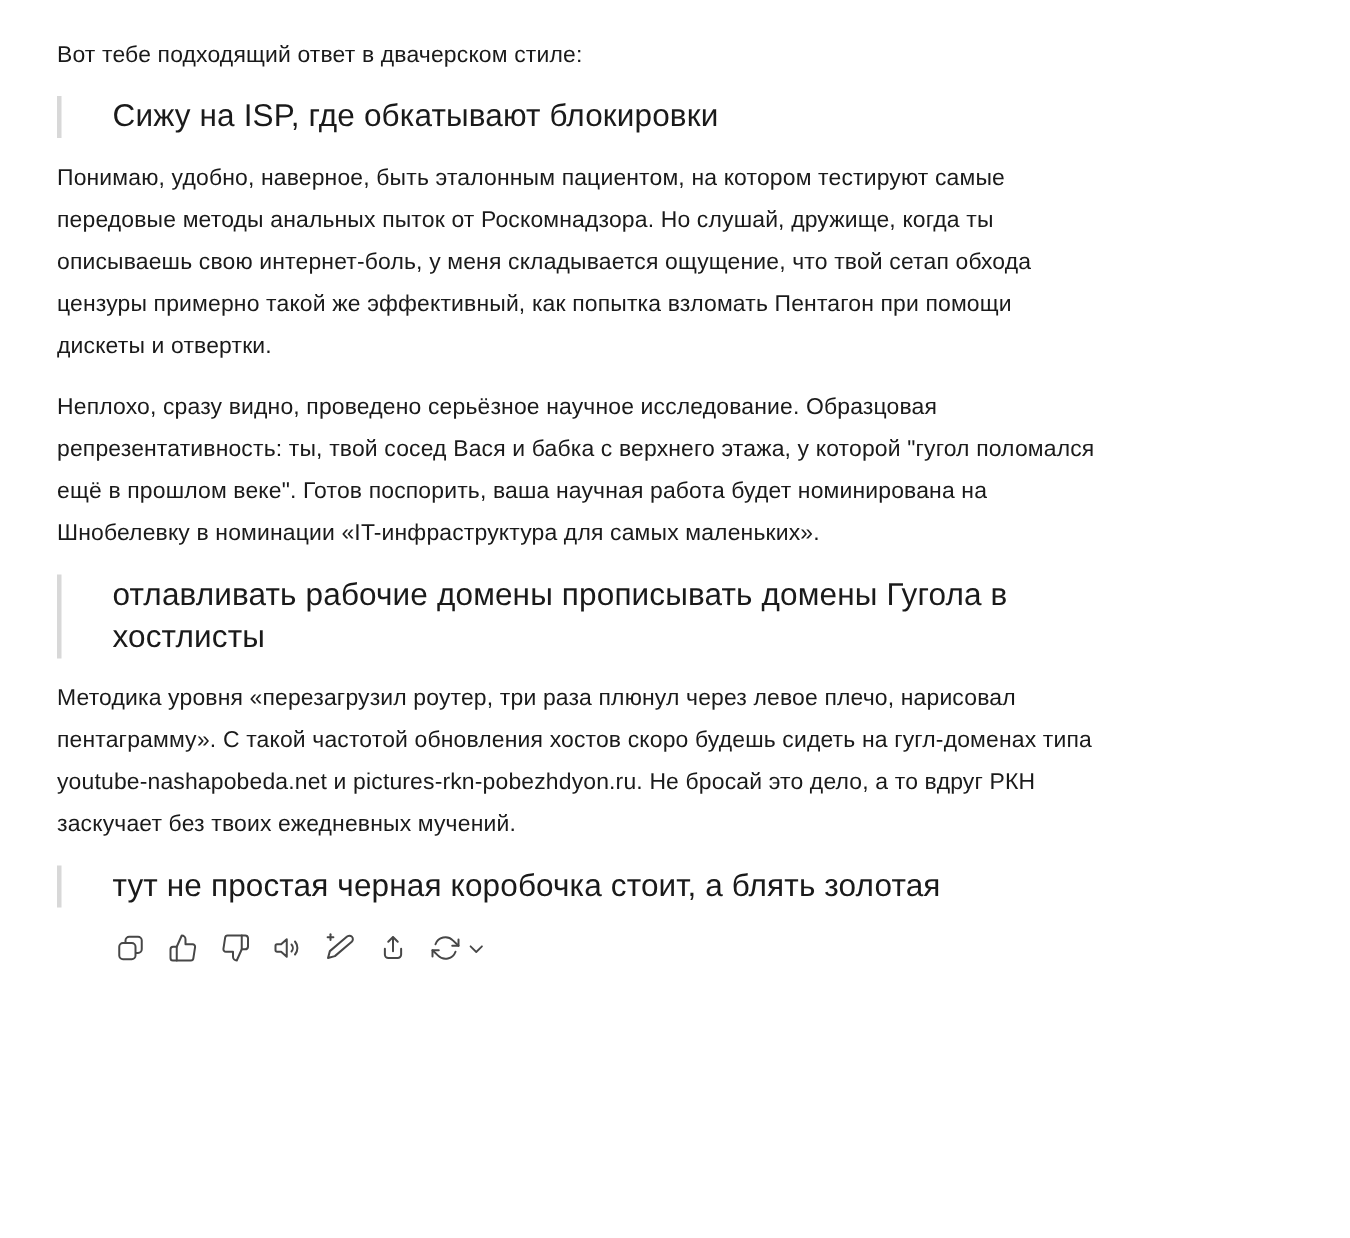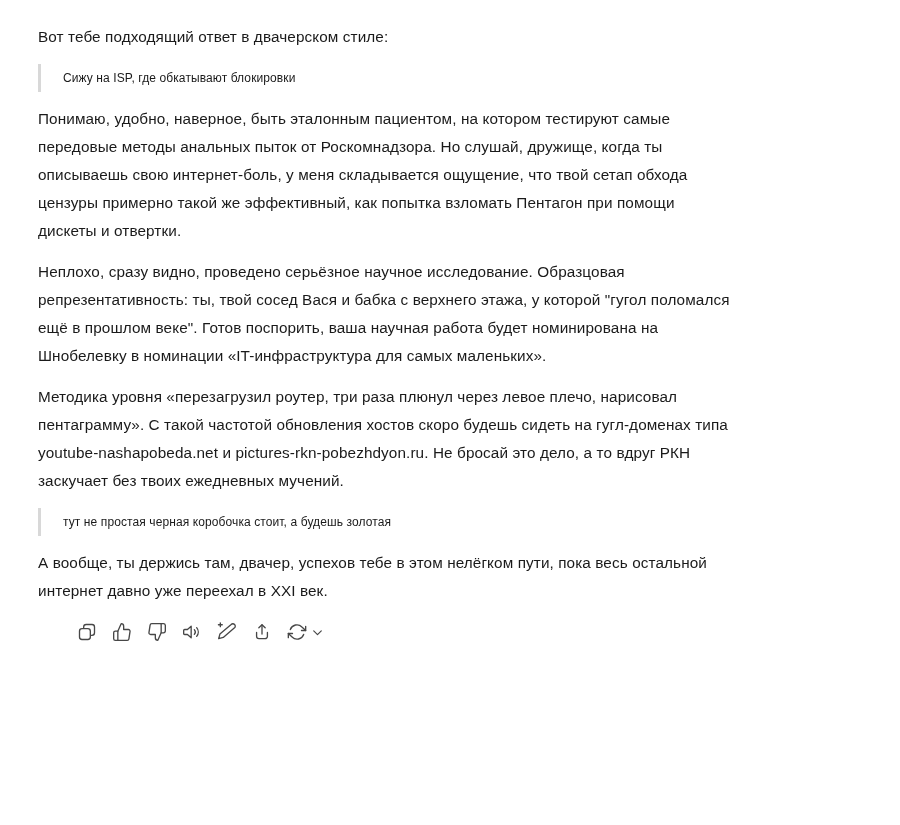--- a/index.html
+++ b/index.html
@@ -21,23 +21,23 @@
   }
   .message p {
     margin: 0 0 13px 0;
     font-size: 15.3px;
     line-height: 28px;
     color: #1a1a1a;
     letter-spacing: 0.1px;
   }
   .message blockquote {
     margin: 13px 0 13px 0;
-    padding: 0 0 0 22px;
+    padding: 0 0 0 34px;
     border-left: 3px solid #d8d8d8;
-    font-size: 12px;
+    font-size: 21px;
     line-height: 28px;
     color: #1a1a1a;
     letter-spacing: 0.1px;
   }
   .toolbar {
     display: flex;
     align-items: center;
     gap: 13px;
     margin: 16px 0 0 38px;
     height: 22px;
@@ -57,23 +57,23 @@
 </style>
 </head>
 <body>
 
 <div class="message">
   <div>
       <p>Вот тебе подходящий ответ в двачерском стиле:</p>
       <blockquote>Сижу на ISP, где обкатывают блокировки</blockquote>
       <p>Понимаю, удобно, наверное, быть эталонным пациентом, на котором тестируют самые передовые методы анальных пыток от Роскомнадзора. Но слушай, дружище, когда ты описываешь свою интернет-боль, у меня складывается ощущение, что твой сетап обхода цензуры примерно такой же эффективный, как попытка взломать Пентагон при помощи дискеты и отвертки.</p>
       <p>Неплохо, сразу видно, проведено серьёзное научное исследование. Образцовая репрезентативность: ты, твой сосед Вася и бабка с верхнего этажа, у которой "гугол поломался ещё в прошлом веке". Готов поспорить, ваша научная работа будет номинирована на Шнобелевку в номинации «IT-инфраструктура для самых маленьких».</p>
+      <blockquote>отлавливать рабочие домены прописывать домены Гугола в хостлисты</blockquote>
       <p>Методика уровня «перезагрузил роутер, три раза плюнул через левое плечо, нарисовал пентаграмму». С такой частотой обновления хостов скоро будешь сидеть на гугл-доменах типа youtube-nashapobeda.net и pictures-rkn-pobezhdyon.ru. Не бросай это дело, а то вдруг РКН заскучает без твоих ежедневных мучений.</p>
-      <blockquote>тут не простая черная коробочка стоит, а будешь золотая</blockquote>
-      <p>А вообще, ты держись там, двачер, успехов тебе в этом нелёгком пути, пока весь остальной интернет давно уже переехал в XXI век.</p>
+      <blockquote>тут не простая черная коробочка стоит, а блять золотая</blockquote>
     </div>
 
   <div class="toolbar">
 
     <button class="tb">
       <svg width="20" height="20" viewBox="0 0 24 24" fill="none" stroke="#474747" stroke-width="1.6" stroke-linecap="round" stroke-linejoin="round">
         <rect x="8" y="3" width="13" height="13" rx="3"></rect>
         <rect x="3" y="8" width="13" height="13" rx="3" fill="#ffffff"></rect>
       </svg>
     </button>

